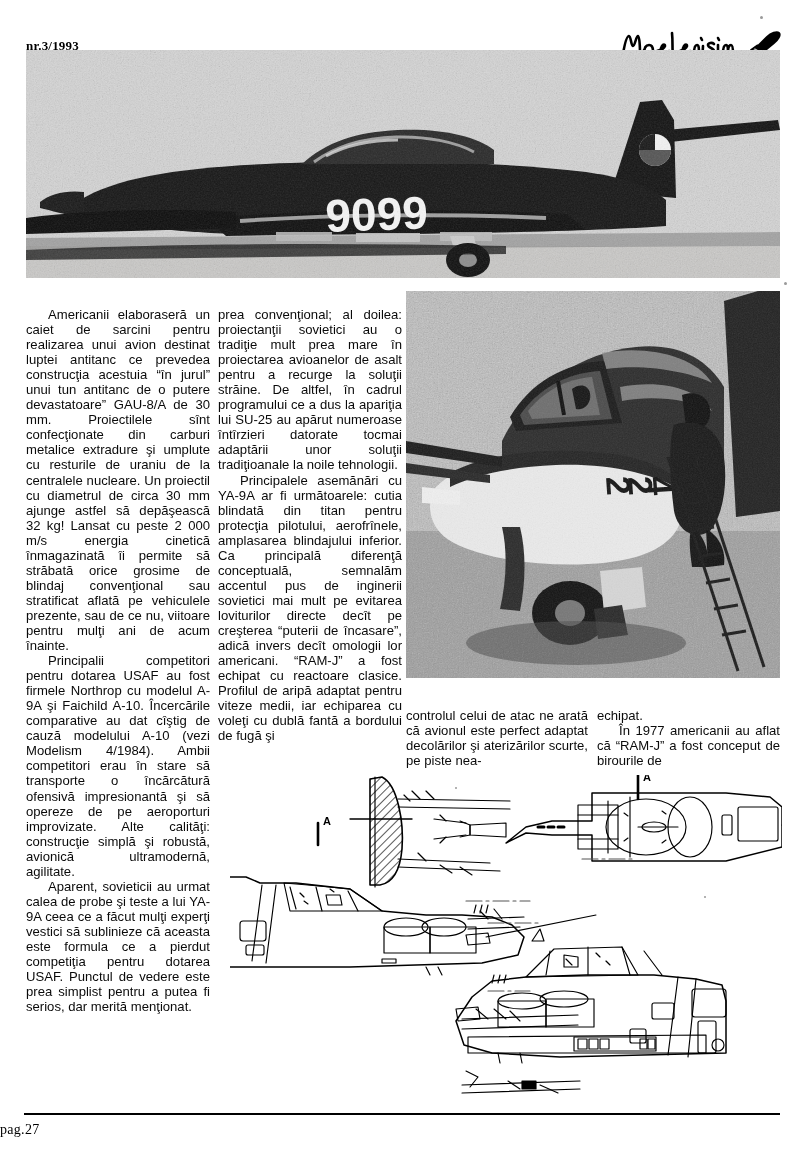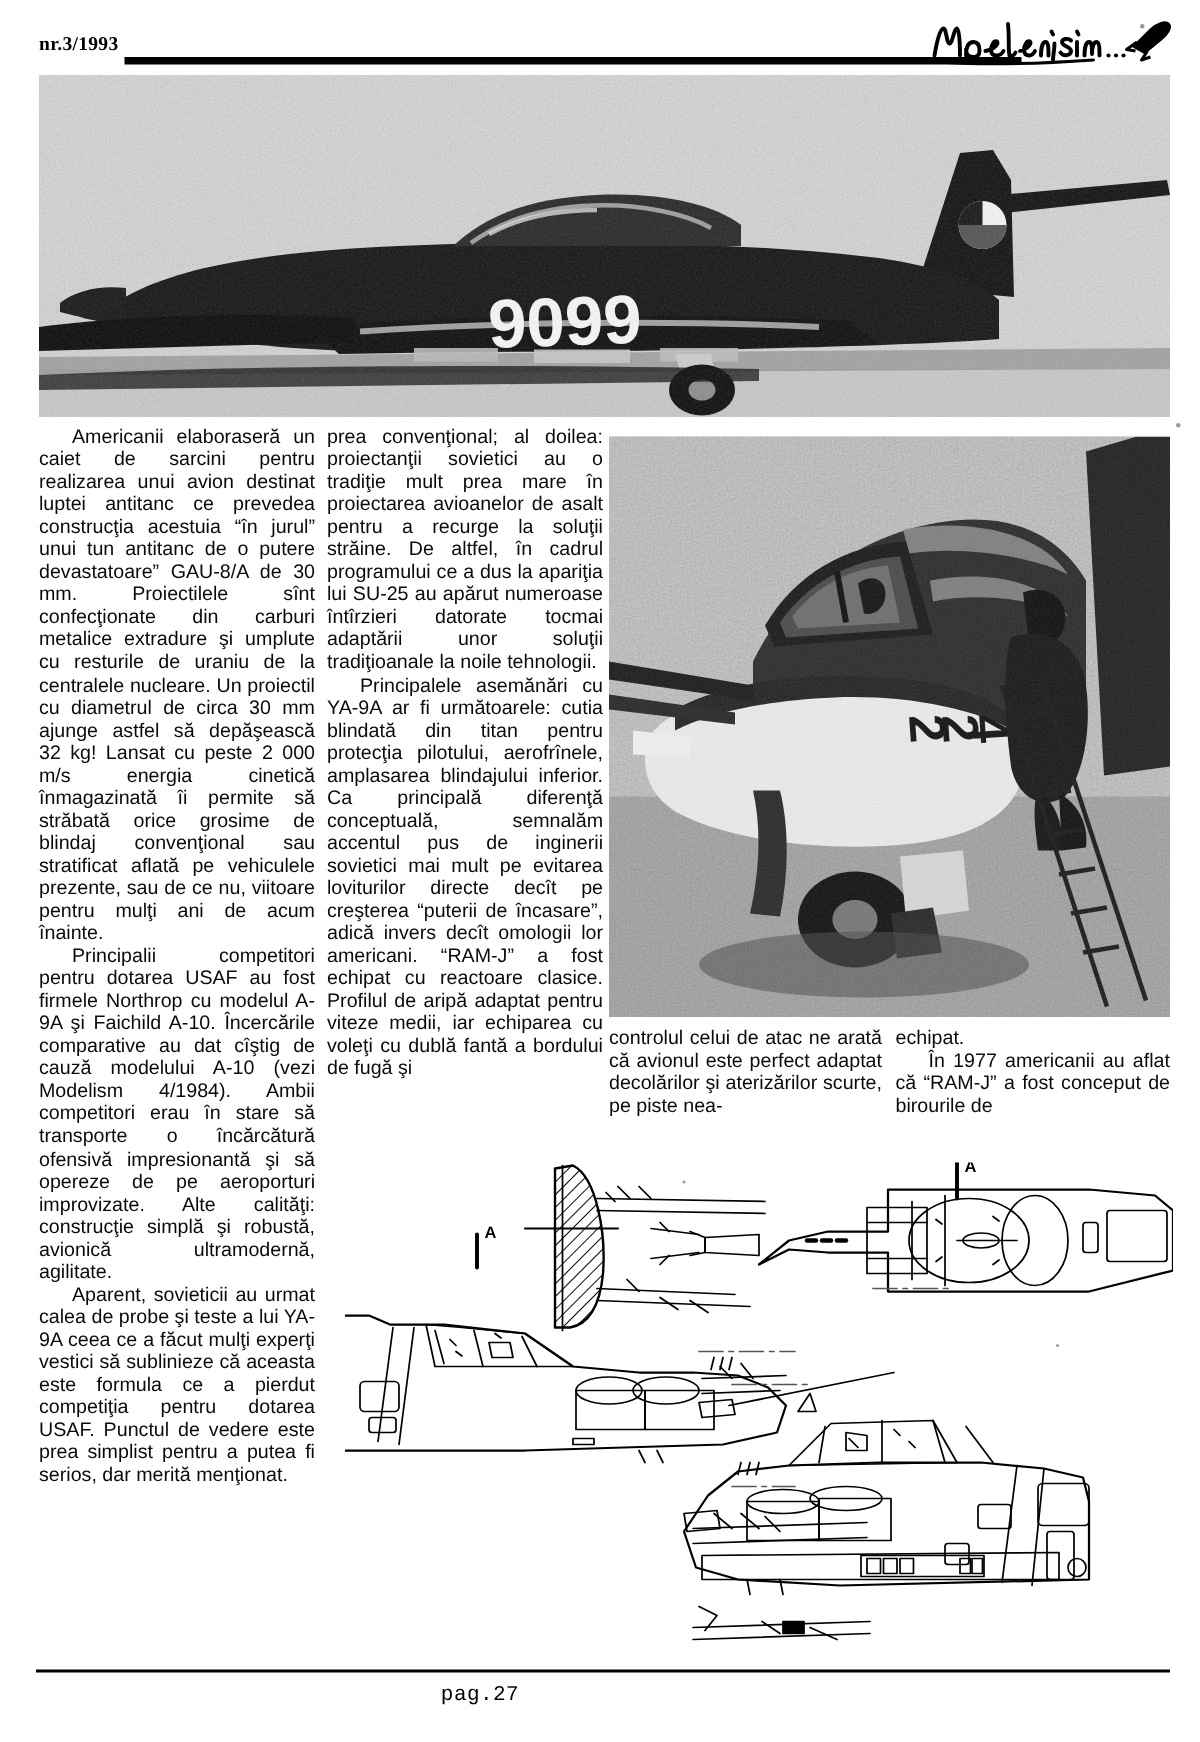--- a/index.html
+++ b/index.html
@@ -5,21 +5,21 @@
   html,body{margin:0;padding:0;background:#fff;}
   body{
     width:800px;height:1161px;position:relative;overflow:hidden;
     font-family:"Liberation Serif", serif;
     color:#000;
     -webkit-font-smoothing:none;
   }
   .page{position:absolute;inset:0;}
 
   
-  .header{position:absolute;left:0;top:1px;width:800px;height:46px;text-decoration:underline;}
+  .header{position:absolute;left:0;top:18px;width:800px;height:46px;text-decoration:underline;}
   .issue{
     position:absolute;left:26px;top:20px;
     font-family:"Liberation Serif", serif;
     font-size:13px;font-weight:700;letter-spacing:.2px;
   }
   .header-rule{
     position:absolute;left:83px;top:37px;width:598px;height:5px;
     background:#000;
   }
   .logo{
@@ -40,42 +40,43 @@
   
   .col{
     position:absolute;
     font-family:"Liberation Sans", sans-serif;
     font-size:13.1px;
     line-height:15.05px;
     text-align:justify;
     text-justify:inter-word;
     color:#0a0a0a;
     font-weight:500;
+    margin-top:24px;
   }
   .col p{margin:0;text-indent:22px;}
   .col p.cont{text-indent:0;}
 
   .col1{left:26px;top:283px;width:184px;}
   .col2{left:218px;top:283px;width:184px;}
   .col3a{left:406px;top:684px;width:182px;}
   .col3b{left:597px;top:684px;width:183px;}
 
   
   .drawings{
     position:absolute;left:230px;top:775px;width:552px;height:335px;
   }
   .drawings svg{display:block;}
 
   
   .footer-rule{
     position:absolute;left:24px;top:1113px;width:756px;height:2px;background:#000;
   }
   .pagenum{
-    position:absolute;left:0;top:1122px;width:640px;text-align:center;
-    font-family:Liberation Mono, monospace;
+    position:absolute;left:0;top:1122px;width:640px;
+    font-family:Liberation Serif, serif;
     font-size:14px;font-weight:500;letter-spacing:.3px;
   }
   .speck{position:absolute;background:#9a9a9a;border-radius:50%;}
 </style>
 </head>
 <body>
 
 <div class="page">
 
   <div class="header">

